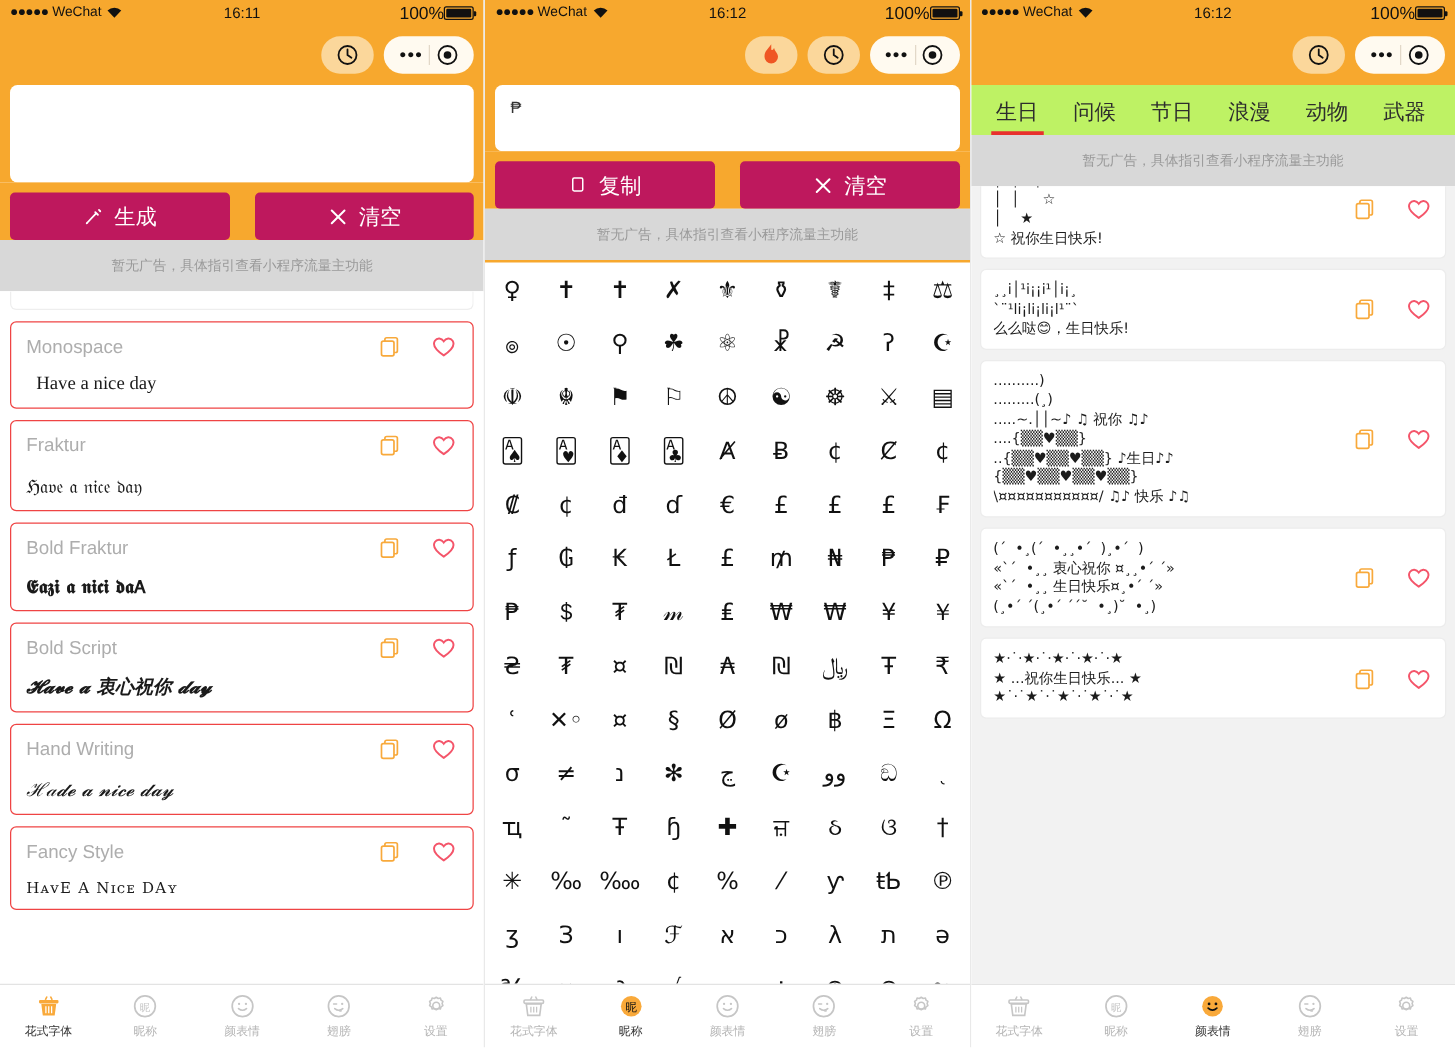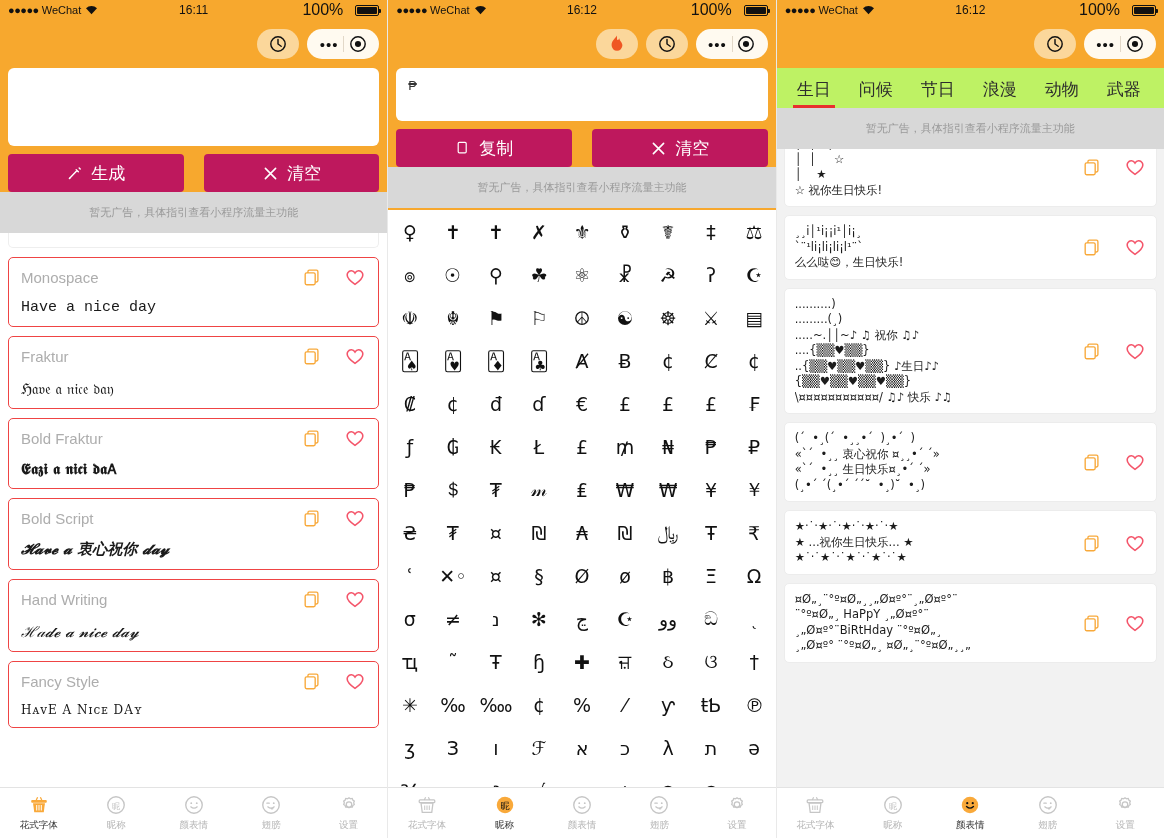--- a/index.html
+++ b/index.html
@@ -49,22 +49,22 @@
     position: absolute;
     left: 0; right: 0;
     text-align: center;
     font-size: 12px;
     font-weight: 400;
   }
   .sb-right {
     margin-left: auto;
     display: flex;
     align-items: center;
-    gap: 12px;
-    font-size: 16px;
+    gap: 0;
+    font-size: 14px;
   }
   .battery {
     width: 24px; height: 11px;
     border: 1px solid #111;
     border-radius: 2px;
     position: relative;
     box-sizing: border-box;
     padding: 1px;
   }
   .battery::after {
@@ -408,21 +408,21 @@
           <div class="fc-icons">
             <svg width="20" height="20" viewBox="0 0 22 22" class="icon-svg">
               <rect x="6.5" y="3.5" width="11" height="13" rx="1.6" fill="none" stroke="#f8a93b" stroke-width="1.5"></rect>
               <rect x="3.5" y="6.5" width="11" height="13" rx="1.6" fill="#fff" stroke="#f8a93b" stroke-width="1.5"></rect>
             </svg>
             <svg width="22" height="20" viewBox="0 0 24 22" class="icon-svg">
               <path d="M12 19 C4 13.5 2 9.5 4.2 6.2 C6.2 3.2 10 3.6 12 6.6 C14 3.6 17.8 3.2 19.8 6.2 C22 9.5 20 13.5 12 19 Z" fill="none" stroke="#f4556a" stroke-width="1.7"></path>
             </svg>
           </div>
         </div>
-        <div class="fc-sample" style="font-family:Liberation Mono, monospace;">Have a nice day</div>
+        <div class="fc-sample" style="font-family:Liberation Serif, serif;margin-left:8px;">Have a nice day</div>
       </div>
 
       <div class="fontcard">
         <div class="fc-top">
           <div class="fc-name">Fraktur</div>
           <div class="fc-icons">
             <svg width="20" height="20" viewBox="0 0 22 22" class="icon-svg">
               <rect x="6.5" y="3.5" width="11" height="13" rx="1.6" fill="none" stroke="#f8a93b" stroke-width="1.5"></rect>
               <rect x="3.5" y="6.5" width="11" height="13" rx="1.6" fill="#fff" stroke="#f8a93b" stroke-width="1.5"></rect>
             </svg>
@@ -912,35 +912,20 @@
           <svg width="20" height="20" viewBox="0 0 22 22" class="icon-svg">
             <rect x="6.5" y="3.5" width="11" height="13" rx="1.6" fill="none" stroke="#f8a93b" stroke-width="1.5"></rect>
             <rect x="3.5" y="6.5" width="11" height="13" rx="1.6" fill="#fff" stroke="#f8a93b" stroke-width="1.5"></rect>
           </svg>
           <svg width="22" height="20" viewBox="0 0 24 22" class="icon-svg">
             <path d="M12 19 C4 13.5 2 9.5 4.2 6.2 C6.2 3.2 10 3.6 12 6.6 C14 3.6 17.8 3.2 19.8 6.2 C22 9.5 20 13.5 12 19 Z" fill="none" stroke="#f4556a" stroke-width="1.7"></path>
           </svg>
         </div>
       </div>
 
-      <div class="artcard">
-        <div class="art-text">¤Ø„¸¨°º¤Ø„¸¸„Ø¤º°¨¸„Ø¤º°¨
-¨°º¤Ø„¸ HaPpY ¸„Ø¤º°¨
-¸„Ø¤º°¨BiRtHday ¨°º¤Ø„¸
-¸„Ø¤º° ¨°º¤Ø„¸ ¤Ø„¸¨°º¤Ø„¸¸„</div>
-        <div class="art-icons">
-          <svg width="20" height="20" viewBox="0 0 22 22" class="icon-svg">
-            <rect x="6.5" y="3.5" width="11" height="13" rx="1.6" fill="none" stroke="#f8a93b" stroke-width="1.5"></rect>
-            <rect x="3.5" y="6.5" width="11" height="13" rx="1.6" fill="#fff" stroke="#f8a93b" stroke-width="1.5"></rect>
-          </svg>
-          <svg width="22" height="20" viewBox="0 0 24 22" class="icon-svg">
-            <path d="M12 19 C4 13.5 2 9.5 4.2 6.2 C6.2 3.2 10 3.6 12 6.6 C14 3.6 17.8 3.2 19.8 6.2 C22 9.5 20 13.5 12 19 Z" fill="none" stroke="#f4556a" stroke-width="1.7"></path>
-          </svg>
-        </div>
-      </div>
     </div>
 
     <div class="tabbar">
       <div class="tb-item">
         <svg width="22" height="22" viewBox="0 0 24 24" class="icon-svg">
           <rect x="3.5" y="6.5" width="17" height="3" rx="1" fill="none" stroke="#c6c6c6" stroke-width="1.4"></rect>
           <path d="M5.5 10 h13 l-1.3 10 h-10.4 z" fill="none" stroke="#c6c6c6" stroke-width="1.4"></path>
           <path d="M9.5 12.5 v5 M12 12.5 v5 M14.5 12.5 v5" stroke="#c6c6c6" stroke-width="1.1"></path>
           <path d="M9 6.5 l1.5-3 M15 6.5 l-1.5-3" stroke="#c6c6c6" stroke-width="1.3" fill="none"></path>
         </svg>

